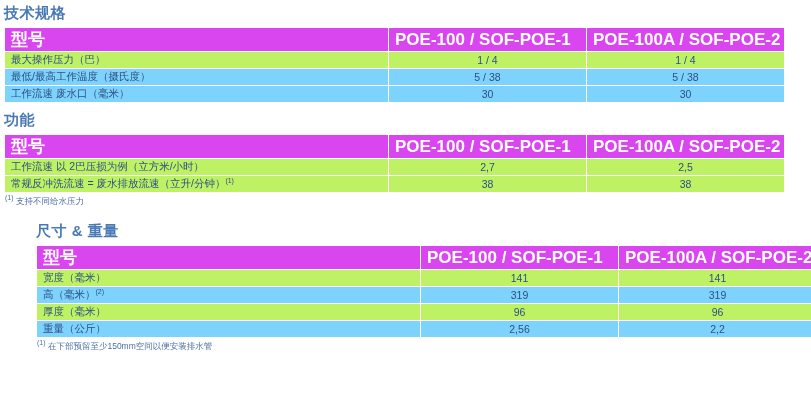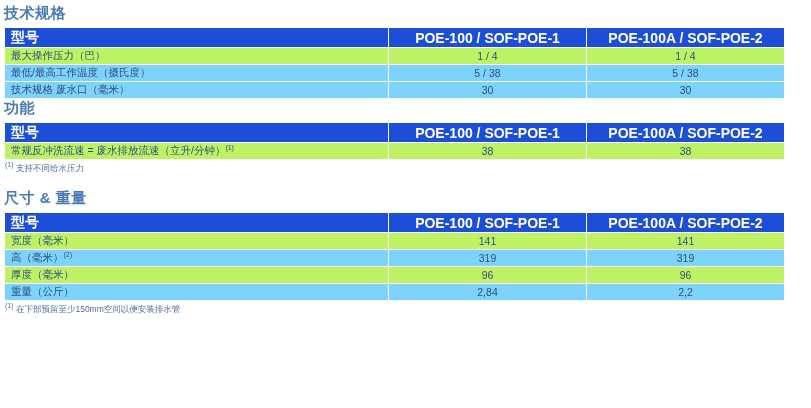--- a/index.html
+++ b/index.html
@@ -22,47 +22,46 @@
   }
   h2.section-title {
     font-size: 15px;
     font-weight: bold;
     color: #4a7ab5;
     margin: 0;
     padding: 0 0 4px 4px;
     letter-spacing: 0.5px;
   }
   .sec-spec { padding-top: 4px; }
-  .sec-func { padding-top: 0; }
-  .sec-dim  { padding-top: 14px; }
+  .sec-func { padding-top: 8px; }
+  .sec-dim  { padding-top: 14px; padding-left: 32px; }
 
   table.spec {
     border-collapse: collapse;
     width: 780px;
     margin-left: 4px;
     table-layout: fixed;
     font-size: 10.5px;
   }
   table.spec col.c1 { width: 384px; }
   table.spec col.c2 { width: 198px; }
   table.spec col.c3 { width: 198px; }
 
   table.spec thead th {
-    background: #1d4ed8;
+    background: #d946ef;
     color: #ffffff;
     font-weight: bold;
-    font-size: 14px;
+    font-size: 17px;
     height: 19px;
     padding: 0 6px;
     border: 1px solid #ffffff;
     text-align: left;
     white-space: nowrap;
   }
   table.spec thead th.ctr {
-    text-align: center;
   }
   table.spec tbody td {
     height: 16px;
     padding: 0 6px;
     border: 1px solid #ffffff;
     color: #2d4f86;
     background: #bef264;
     white-space: nowrap;
     overflow: hidden;
   }
@@ -111,21 +110,21 @@
           <td>最大操作压力（巴）</td>
           <td class="ctr">1 / 4</td>
           <td class="ctr">1 / 4</td>
         </tr>
         <tr class="alt">
           <td>最低/最高工作温度（摄氏度）</td>
           <td class="ctr">5 / 38</td>
           <td class="ctr">5 / 38</td>
         </tr>
         <tr class="alt">
-          <td>技术规格 废水口（毫米）</td>
+          <td>工作流速 废水口（毫米）</td>
           <td class="ctr">30</td>
           <td class="ctr">30</td>
         </tr>
       </tbody>
     </table>
   </div>
 
   <div class="sec-func">
     <h2 class="section-title">功能</h2>
     <table class="spec">
@@ -136,20 +135,25 @@
         </colgroup>
       <thead>
         <tr>
           <th>型号</th>
           <th class="ctr">POE-100 / SOF-POE-1</th>
           <th class="ctr">POE-100A / SOF-POE-2</th>
         </tr>
       </thead>
       <tbody>
         <tr>
+          <td>工作流速 以 2巴压损为例（立方米/小时）</td>
+          <td class="ctr">2,7</td>
+          <td class="ctr">2,5</td>
+        </tr>
+        <tr>
           <td><span>常规反冲洗流速 = 废水排放流速（立升/分钟）</span><sup>(1)</sup></td>
           <td class="ctr">38</td>
           <td class="ctr">38</td>
         </tr>
       </tbody>
     </table>
     <div class="footnote"><sup>(1)</sup> <span>支持不同给水压力</span></div>
   </div>
 
   <div class="sec-dim">
@@ -178,21 +182,21 @@
           <td class="ctr">319</td>
           <td class="ctr">319</td>
         </tr>
         <tr>
           <td>厚度（毫米）</td>
           <td class="ctr">96</td>
           <td class="ctr">96</td>
         </tr>
         <tr class="alt">
           <td>重量（公斤）</td>
-          <td class="ctr">2,84</td>
+          <td class="ctr">2,56</td>
           <td class="ctr">2,2</td>
         </tr>
       </tbody>
     </table>
     <div class="footnote"><sup>(1)</sup> <span>在下部预留至少150mm空间以便安装排水管</span></div>
   </div>
 
 </div>
 
 </body></html>

